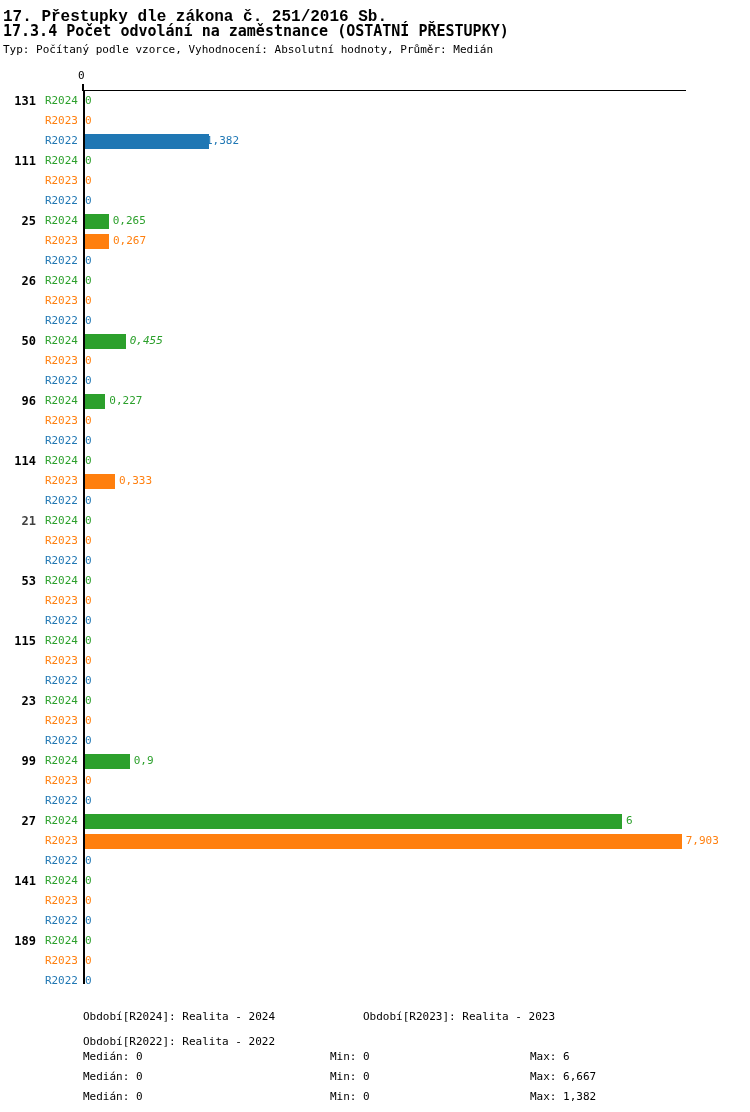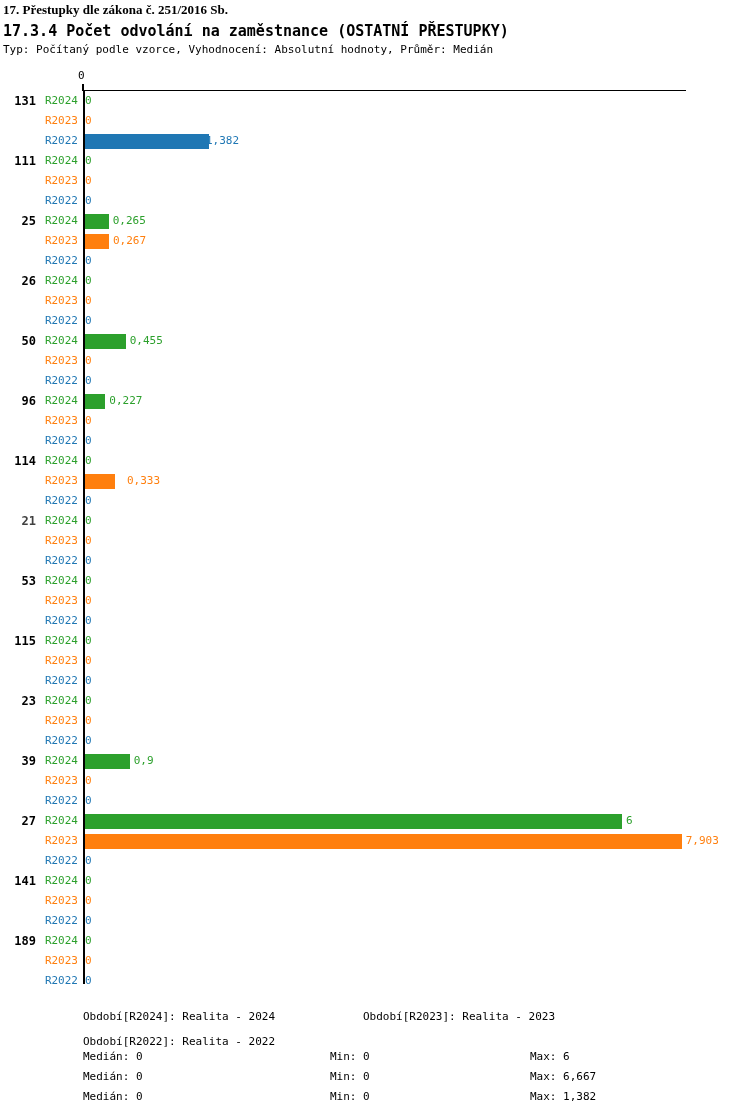--- a/index.html
+++ b/index.html
@@ -12,23 +12,23 @@
     height: 1112px;
     position: relative;
     font-family: "DejaVu Sans Mono", monospace;
     color: #000000;
     overflow: hidden;
   }
 
   
   #header { position: absolute; left: 0; top: 0; width: 750px; }
   .title-1 {
-    position: absolute; left: 3px; top: 2px;
-    font-family: Liberation Serif, serif;
-    font-size: 13px; font-weight: bold; white-space: nowrap;
+    position: absolute; left: 3px; top: 8px;
+    font-family: Liberation Mono, monospace;
+    font-size: 16px; font-weight: bold; white-space: nowrap;
     letter-spacing: 0px;
   }
   .title-2 {
     position: absolute; left: 3px; top: 22px;
     font-family: "DejaVu Sans Mono", monospace;
     font-size: 15px; font-weight: bold; white-space: nowrap;
   }
   .subtitle {
     position: absolute; left: 3px; top: 43px;
     font-family: "DejaVu Sans Mono", monospace;
@@ -182,21 +182,21 @@
         <div class="row-value" style="left: 85px; color: rgb(255, 127, 14);">0</div>
       </div>
       <div class="row" style="top: 311px;">
         <div class="row-series-label" style="color: rgb(31, 119, 180);">R2022</div>
         <div class="row-value" style="left: 85px; color: rgb(31, 119, 180);">0</div>
       </div>
       <div class="group-label" style="top: 331px; color: rgb(0, 0, 0);">50</div>
       <div class="row" style="top: 331px;">
         <div class="row-series-label" style="color: rgb(44, 160, 44);">R2024</div>
         <div class="row-bar" style="width: 40.7225px; background: rgb(44, 160, 44);"></div>
-        <div class="row-value" style="left: 129.722px; color: rgb(44, 160, 44);">0,455</div>
+        <div class="row-value" style="left: 129.722px; color: rgb(44, 160, 44); font-style: italic;">0,455</div>
       </div>
       <div class="row" style="top: 351px;">
         <div class="row-series-label" style="color: rgb(255, 127, 14);">R2023</div>
         <div class="row-value" style="left: 85px; color: rgb(255, 127, 14);">0</div>
       </div>
       <div class="row" style="top: 371px;">
         <div class="row-series-label" style="color: rgb(31, 119, 180);">R2022</div>
         <div class="row-value" style="left: 85px; color: rgb(31, 119, 180);">0</div>
       </div>
       <div class="group-label" style="top: 391px; color: rgb(0, 0, 0);">96</div>
@@ -214,21 +214,21 @@
         <div class="row-value" style="left: 85px; color: rgb(31, 119, 180);">0</div>
       </div>
       <div class="group-label" style="top: 451px; color: rgb(0, 0, 0);">114</div>
       <div class="row" style="top: 451px;">
         <div class="row-series-label" style="color: rgb(44, 160, 44);">R2024</div>
         <div class="row-value" style="left: 85px; color: rgb(44, 160, 44);">0</div>
       </div>
       <div class="row" style="top: 471px;">
         <div class="row-series-label" style="color: rgb(255, 127, 14);">R2023</div>
         <div class="row-bar" style="width: 29.8035px; background: rgb(255, 127, 14);"></div>
-        <div class="row-value" style="left: 127px; color: rgb(255, 127, 14);">0,333</div>
+        <div class="row-value" style="left: 119px; color: rgb(255, 127, 14);">0,333</div>
       </div>
       <div class="row" style="top: 491px;">
         <div class="row-series-label" style="color: rgb(31, 119, 180);">R2022</div>
         <div class="row-value" style="left: 85px; color: rgb(31, 119, 180);">0</div>
       </div>
       <div class="group-label" style="top: 511px; color: #404040;">21</div>
       <div class="row" style="top: 511px;">
         <div class="row-series-label" style="color: rgb(44, 160, 44);">R2024</div>
         <div class="row-value" style="left: 85px; color: rgb(44, 160, 44);">0</div>
       </div>
@@ -272,21 +272,21 @@
         <div class="row-value" style="left: 85px; color: rgb(44, 160, 44);">0</div>
       </div>
       <div class="row" style="top: 711px;">
         <div class="row-series-label" style="color: rgb(255, 127, 14);">R2023</div>
         <div class="row-value" style="left: 85px; color: rgb(255, 127, 14);">0</div>
       </div>
       <div class="row" style="top: 731px;">
         <div class="row-series-label" style="color: rgb(31, 119, 180);">R2022</div>
         <div class="row-value" style="left: 85px; color: rgb(31, 119, 180);">0</div>
       </div>
-      <div class="group-label" style="top: 751px; color: rgb(0, 0, 0);">39</div>
+      <div class="group-label" style="top: 751px; color: rgb(0, 0, 0);">99</div>
       <div class="row" style="top: 751px;">
         <div class="row-series-label" style="color: rgb(44, 160, 44);">R2024</div>
         <div class="row-bar" style="width: 44.75px; background: rgb(44, 160, 44);"></div>
         <div class="row-value" style="left: 133.75px; color: rgb(44, 160, 44);">0,9</div>
       </div>
       <div class="row" style="top: 771px;">
         <div class="row-series-label" style="color: rgb(255, 127, 14);">R2023</div>
         <div class="row-value" style="left: 85px; color: rgb(255, 127, 14);">0</div>
       </div>
       <div class="row" style="top: 791px;">

